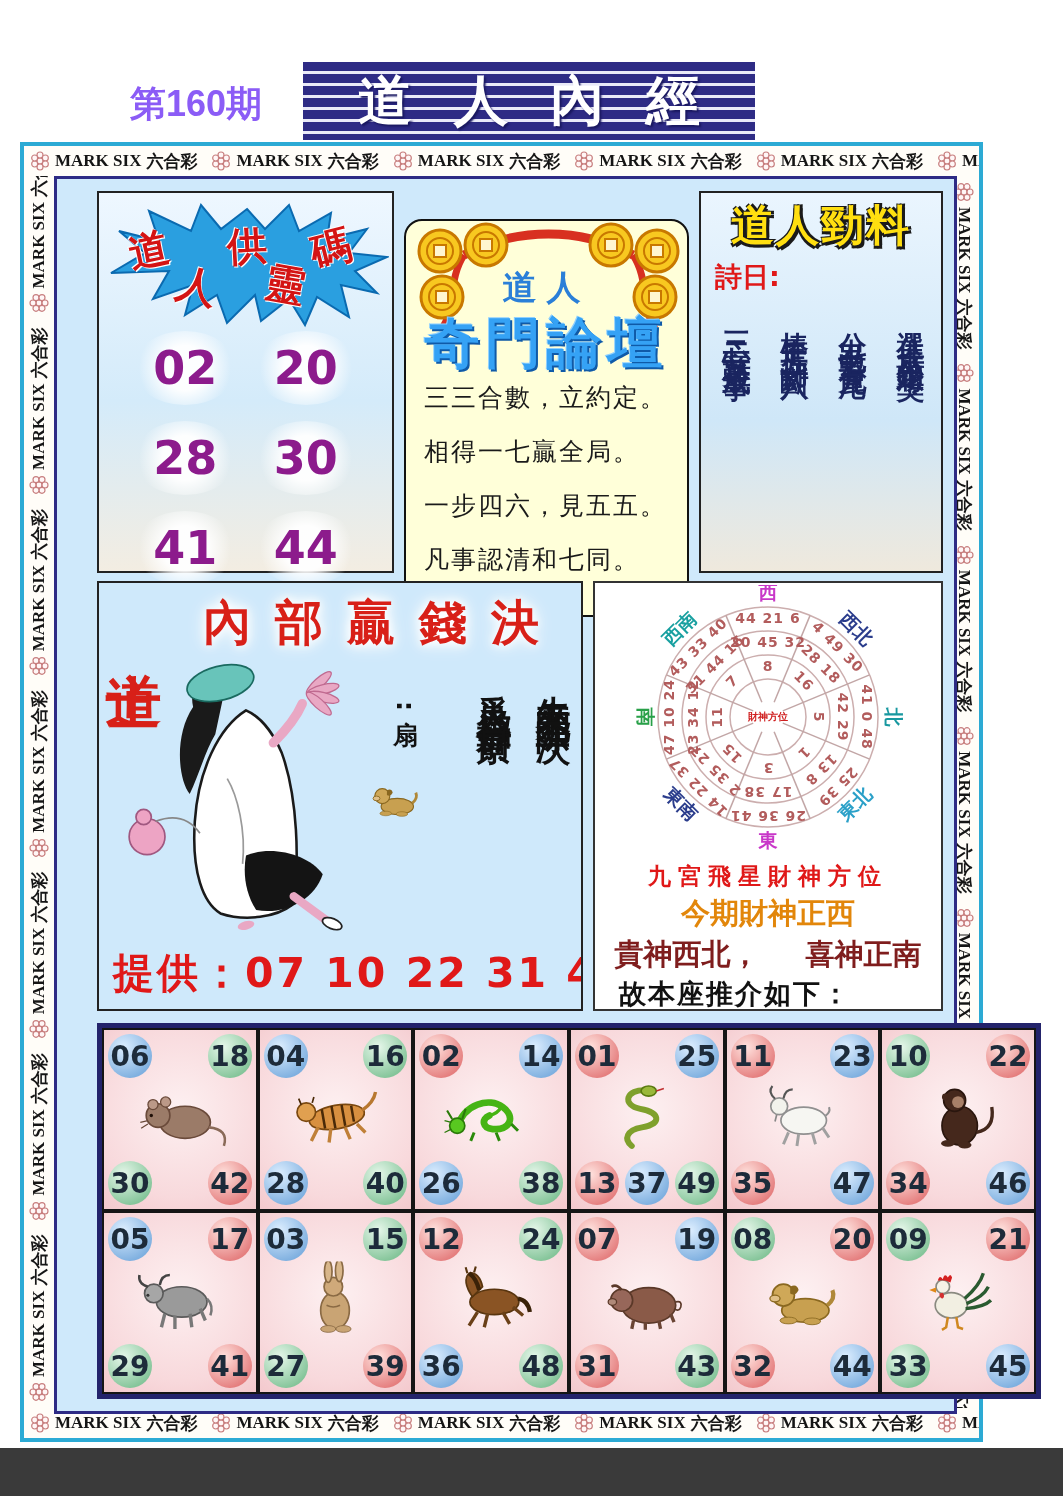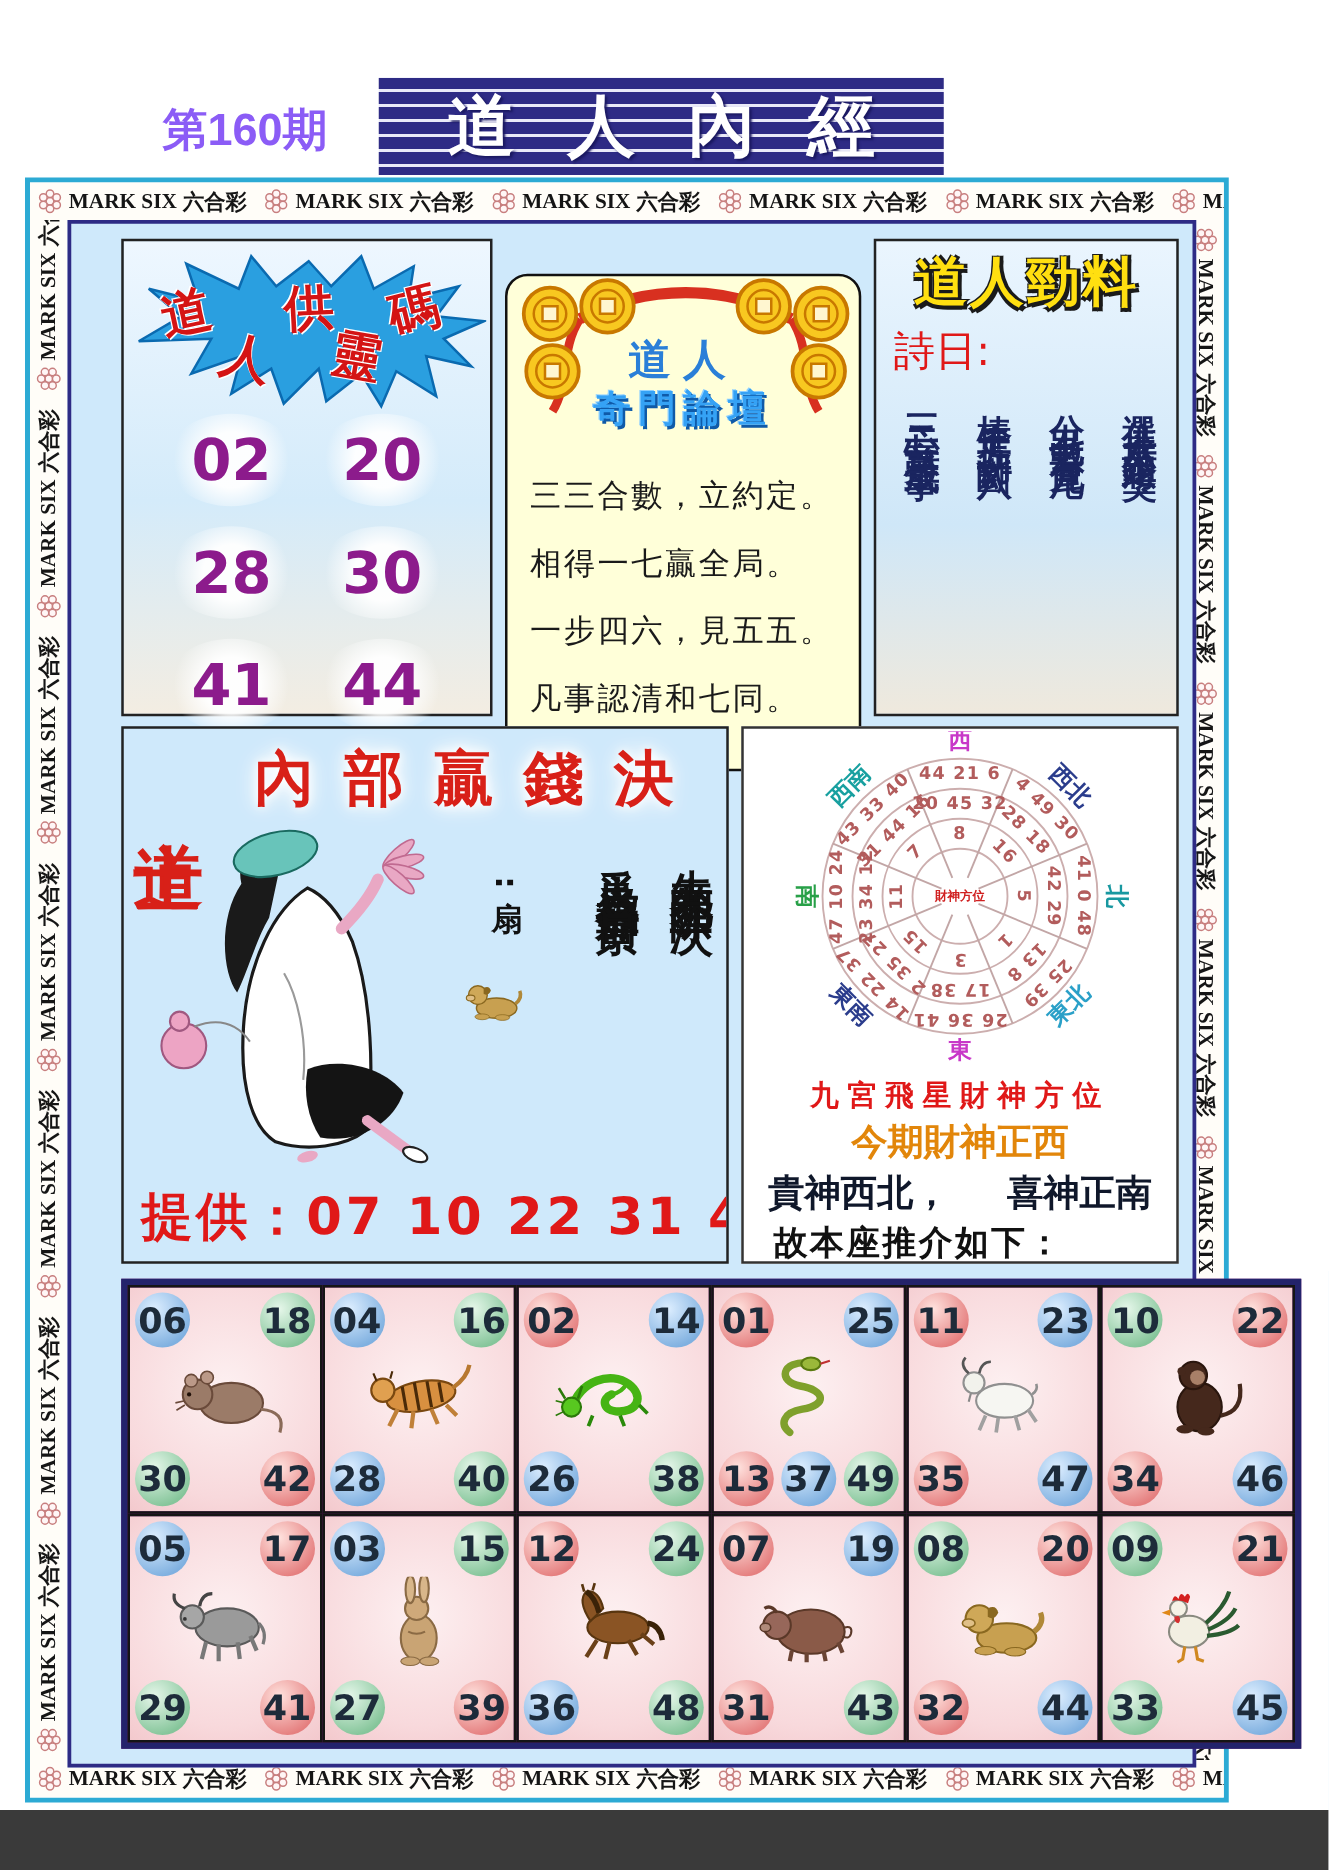--- a/index.html
+++ b/index.html
@@ -51,35 +51,35 @@
     color:#8c1b8c;padding:10px 0;border-radius:50%;
     background:radial-gradient(circle,rgba(255,255,255,.95) 35%,rgba(255,255,255,0) 72%);}
 
   
   #panel-forum{left:347px;top:4px;width:285px;height:398px;border:2px solid #111;border-radius:18px;
     background:#ffffd9;overflow:hidden;margin-top:36px;}
   .coins{position:absolute;left:0;top:0;width:285px;height:130px;}
   .forum-title-top{position:absolute;top:44px;left:0;width:100%;text-align:center;
     font-size:34px;font-weight:bold;color:#2a7fd8;letter-spacing:10px;}
   .forum-title-main{position:absolute;top:86px;left:0;width:100%;text-align:center;
-    font-size:30px;font-weight:bold;color:#35a2f5;letter-spacing:6px;
+    font-size:55px;font-weight:bold;color:#35a2f5;letter-spacing:6px;
     text-shadow:2px 2px 0 #0f5aa8,-1px -1px 0 #8fd0ff;}
   #forum-lines{position:absolute;top:150px;left:0;width:100%;}
   .forum-line{font-family:"Liberation Serif",serif;font-size:25px;color:#1a1a1a;
     letter-spacing:2px;padding:0 0 0 18px;line-height:54px;}
   .forum-footer{position:absolute;bottom:6px;left:0;width:100%;text-align:center;
     font-family:"Liberation Serif",serif;font-size:21px;color:#1a1a1a;}
 
   
   #panel-jinliao{left:642px;top:12px;width:244px;height:382px;border:2px solid #222;
     background:linear-gradient(180deg,#eaf5fe 0%,#cfe7f8 60%,#efe9dd 100%);}
   .jl-title{position:absolute;top:4px;left:0;width:100%;text-align:center;font-size:43px;font-weight:bold;
     color:#ffdf10;letter-spacing:2px;
     text-shadow:3px 3px 0 #1a1a1a,-1px -1px 0 #1a1a1a,3px -1px 0 #1a1a1a,-1px 3px 0 #1a1a1a;}
-  .jl-label{position:absolute;top:66px;left:14px;font-size:33px;font-weight:normal;color:#e01818;}
+  .jl-label{position:absolute;top:66px;left:14px;font-size:27px;font-weight:bold;color:#e01818;}
   #jl-poem{position:absolute;top:116px;right:12px;height:258px;writing-mode:vertical-rl;
     font-family:"Liberation Serif",serif;font-size:28px;font-weight:bold;color:#1a2560;}
   .vcol{letter-spacing:7px;margin-left:20px;}
 
   
   #panel-neibu{left:40px;top:402px;width:486px;height:430px;border:2px solid #222;background:#cfe9fb;overflow:hidden;text-decoration:underline;}
   .nb-heading{position:absolute;left:104px;top:8px;font-size:48px;font-weight:bold;color:#d82018;
     font-family:"Liberation Serif",serif;letter-spacing:24px;white-space:nowrap;
     text-shadow:0 0 8px #fff,0 0 14px #fff,0 0 20px #fff;}
   .nb-side{position:absolute;left:16px;top:46px;width:62px;font-size:56px;font-weight:bold;color:#d82018;
@@ -92,21 +92,21 @@
     letter-spacing:3px;white-space:nowrap;}
   .taoist{position:absolute;left:16px;top:66px;}
   .nb-dog{position:absolute;left:258px;top:190px;}
 
   
   #panel-compass{left:536px;top:402px;width:350px;height:430px;border:2px solid #333;background:#ffffff;overflow:hidden;}
   #wheel{position:absolute;left:1px;top:2px;}
   .caps{position:absolute;top:278px;left:0;width:100%;text-align:center;}
   .cap1{font-family:"Liberation Serif",serif;font-size:23px;font-weight:bold;color:#e01818;letter-spacing:7px;}
   .cap2{font-size:29px;font-weight:bold;color:#e2860a;margin-top:2px;}
-  .cap3{font-size:29px;font-weight:bold;color:#0f172a;margin-top:1px;}
+  .cap3{font-size:29px;font-weight:bold;color:#7f1d1d;margin-top:1px;}
   .cap3 .gap{display:inline-block;width:46px;}
   .cap4{font-family:"Liberation Serif",serif;font-size:27px;font-weight:bold;color:#111;letter-spacing:2px;margin-top:1px;text-align:left;padding-left:24px;}
 
   
   #zgrid{position:absolute;left:40px;top:844px;width:944px;height:376px;border:5px solid #23236b;
     box-sizing:border-box;display:grid;grid-template-columns:repeat(6,1fr);grid-template-rows:1fr 1fr;background:#701a75;text-decoration:underline;}
   .zcell{position:relative;border:2px solid #151515;overflow:hidden;
     background:radial-gradient(circle at 50% 45%,#fdf0f1 0%,#f8d9dc 70%,#f3c9cd 100%);}
   .animal{position:absolute;left:50%;top:50%;transform:translate(-50%,-52%);}
   .ball{position:absolute;width:44px;height:44px;border-radius:50%;display:flex;align-items:center;

